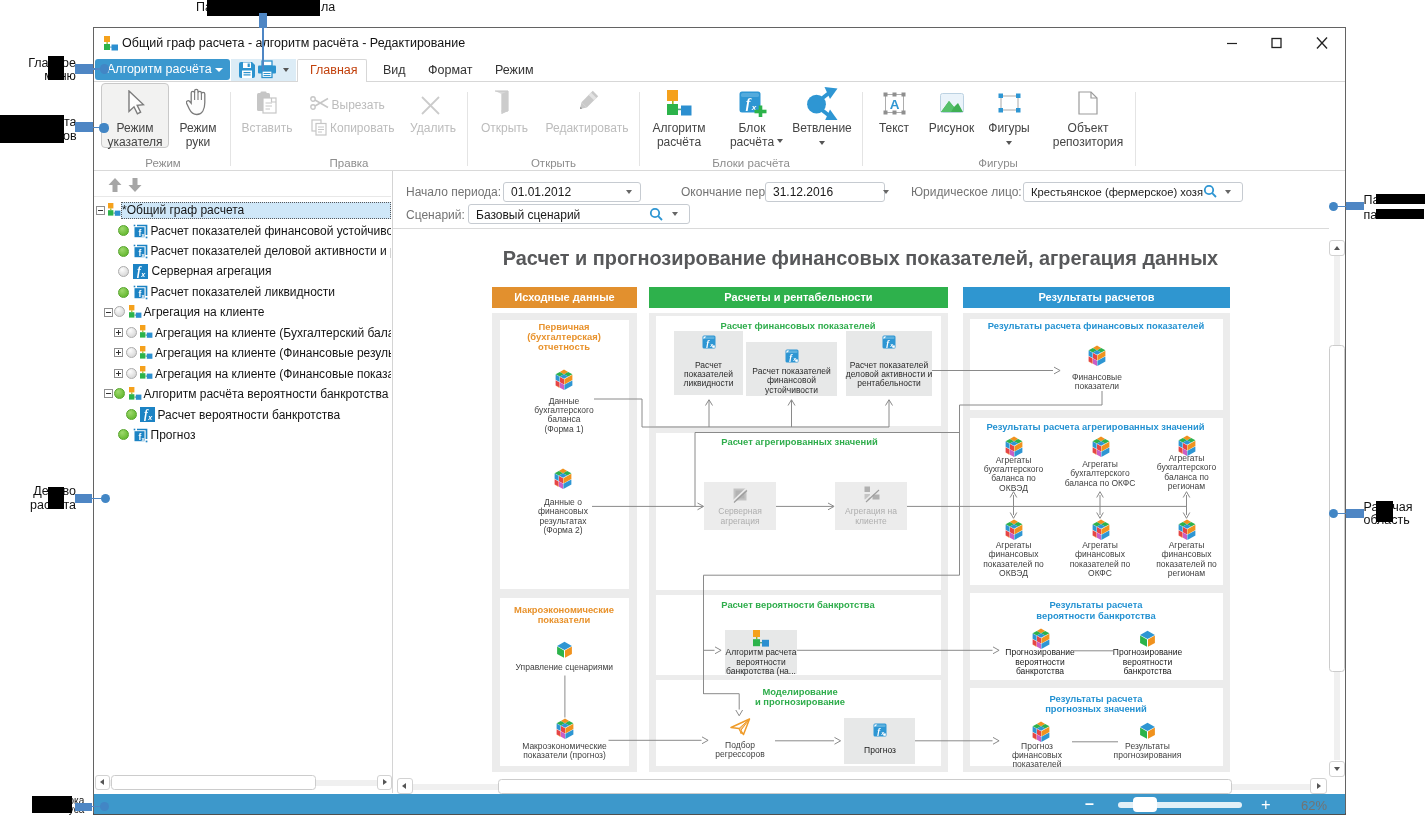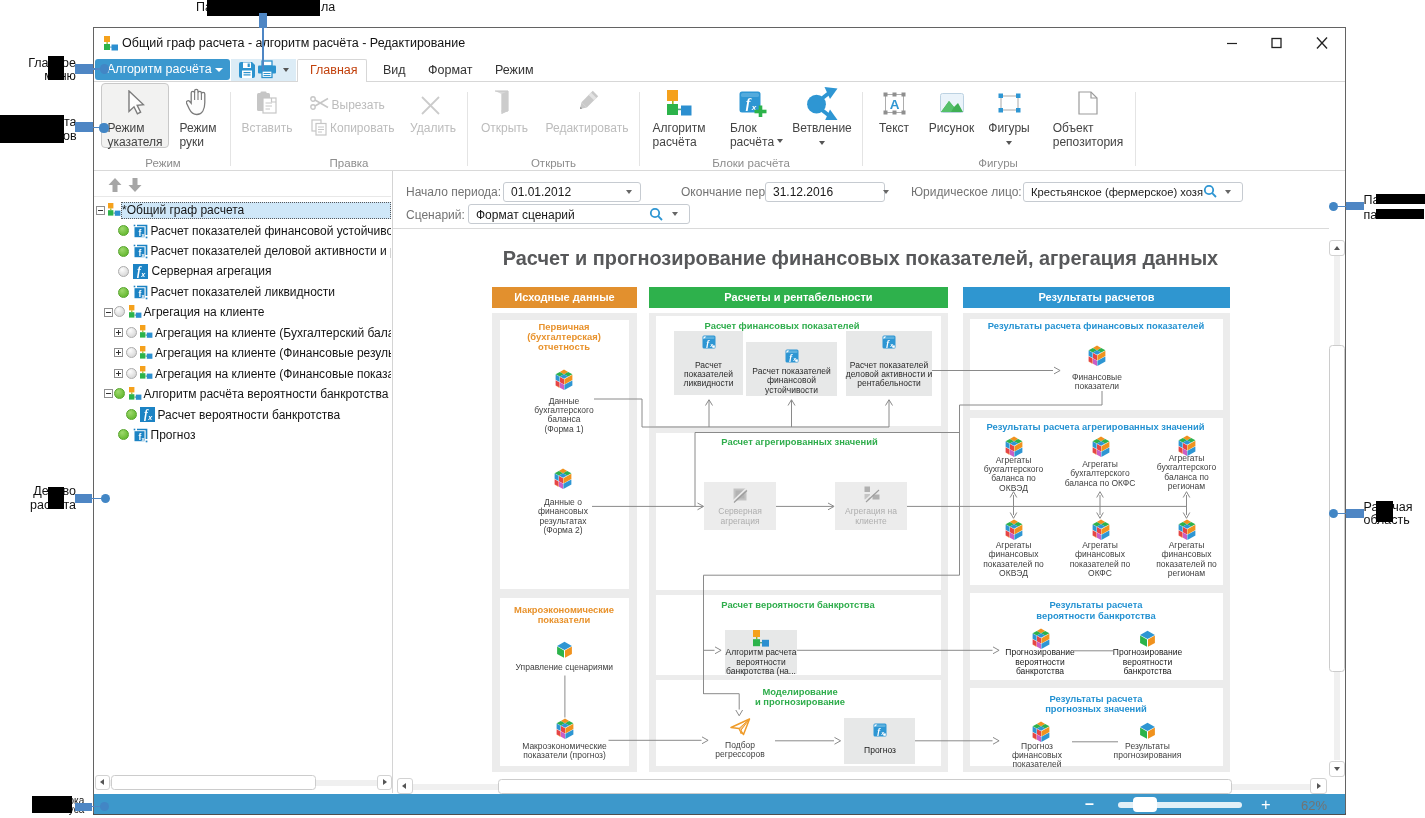--- a/index.html
+++ b/index.html
@@ -4,21 +4,21 @@
 *{margin:0;padding:0;box-sizing:border-box}
 html,body{width:1425px;height:818px;overflow:hidden}
 body{position:relative;font-family:"Liberation Sans",sans-serif;background:#fff;color:#1a1a1a}
 .a{position:absolute}
 .ann-t{position:absolute;font-size:12.5px;color:#111;white-space:nowrap}
 .bb{position:absolute;background:#000}
 .thick{position:absolute;background:#4e86c4}
 .dot{position:absolute;background:#4286c5;border-radius:50%}
 .aline{position:absolute;background:#4e86c4}
 .grp{position:absolute;font-size:11.5px;color:#8d8d8d;white-space:nowrap;transform:translateX(-50%)}
-.rlbl{position:absolute;font-size:12px;color:#444;line-height:13.5px;text-align:left;transform:translateX(-50%);white-space:nowrap}
+.rlbl{position:absolute;font-size:12px;color:#444;line-height:13.5px;text-align:center;transform:translateX(-50%);white-space:nowrap}
 .rlbl.dis{color:#bcbcbc}
 .sep{position:absolute;width:1px;background:#e4e4e4;top:92px;height:74px}
 .trow{position:absolute;font-size:12px;color:#151515;white-space:nowrap}
 .ft{position:absolute;font-size:8.5px;line-height:9.35px;color:#3f3f3f;text-align:center;transform:translateX(-50%);white-space:nowrap}
 .ft.gy{color:#aeaeae}
 .pt{position:absolute;font-size:9.4px;line-height:10.3px;font-weight:bold;text-align:center;transform:translateX(-50%);white-space:nowrap}
 .gtitle{color:#2fad4c}.btitle{color:#2492d2}.otitle{color:#e8922c}
 .panel{position:absolute;background:#ececec}
 .pin{position:absolute;background:#fff}
 .blk{position:absolute;background:#e7e8e8}
@@ -393,21 +393,21 @@
 <div class="cmb" style="left:1023px;top:181.5px;width:220px">
     <span style="max-width:172px;overflow:hidden;font-size:11.2px;top:3.5px">Крестьянское (фермерское) хозяйство</span>
   </div>
 <svg class="a" style="left:1203px;top:184px" width="15" height="15" viewBox="0 0 15 15">
     <circle cx="6" cy="6" r="4.2" fill="none" stroke="#2e96d3" stroke-width="1.8"></circle>
     <line x1="9.2" y1="9.2" x2="13" y2="13" stroke="#2e96d3" stroke-width="1.8"></line>
   </svg>
 <div class="car" style="left:1225px;top:189.5px"></div>
 <div class="plbl" style="left:406px;top:207.5px">Сценарий:</div>
 <div class="cmb" style="left:468px;top:204px;width:222px">
-    <span>Формат сценарий</span>
+    <span>Базовый сценарий</span>
   </div>
 <svg class="a" style="left:649px;top:206.5px" width="15" height="15" viewBox="0 0 15 15">
     <circle cx="6" cy="6" r="4.2" fill="none" stroke="#2e96d3" stroke-width="1.8"></circle>
     <line x1="9.2" y1="9.2" x2="13" y2="13" stroke="#2e96d3" stroke-width="1.8"></line>
   </svg>
 <div class="car" style="left:672px;top:212px"></div>
 <div class="a" style="left:393px;top:228px;width:936px;height:1px;background:#dadada"></div>
 
 <div class="sb-tr" style="left:1333.5px;top:253px;width:6px;height:507px"></div>
 <div class="sb-btn" style="left:1329px;top:239.5px;width:15.5px;height:16px"></div>
@@ -469,21 +469,21 @@
 <div class="panel" style="left:963px;top:313px;width:267px;height:459px"></div>
 <div class="pin" style="left:970px;top:319px;width:253px;height:91.3px"></div>
 <div class="pin" style="left:970px;top:417.5px;width:253px;height:167px"></div>
 <div class="pin" style="left:970px;top:593px;width:253px;height:86.5px"></div>
 <div class="pin" style="left:970px;top:687.5px;width:253px;height:78px"></div>
 
 <div class="a" style="left:860.5px;top:246.5px;transform:translateX(-50%);font-size:19.9px;font-weight:bold;color:#57585a;white-space:nowrap">Расчет и прогнозирование финансовых показателей, агрегация данных</div>
 
 <div class="pt otitle" style="left:564px;top:321.5px">Первичная<br>(бухгалтерская)<br>отчетность</div>
 <div class="pt otitle" style="left:564px;top:604.7px">Макроэкономические<br>показатели</div>
-<div class="pt gtitle" style="left:782px;top:321px">Расчет финансовых показателей</div>
+<div class="pt gtitle" style="left:798px;top:321px">Расчет финансовых показателей</div>
 <div class="pt gtitle" style="left:799.5px;top:436.5px">Расчет агрегированных значений</div>
 <div class="pt gtitle" style="left:798px;top:600.3px">Расчет вероятности банкротства</div>
 <div class="pt gtitle" style="left:800px;top:686.5px">Моделирование<br>и прогнозирование</div>
 <div class="pt btitle" style="left:1096px;top:321px">Результаты расчета финансовых показателей</div>
 <div class="pt btitle" style="left:1095.5px;top:422.3px">Результаты расчета агрегированных значений</div>
 <div class="pt btitle" style="left:1096px;top:600.3px">Результаты расчета<br>вероятности банкротства</div>
 <div class="pt btitle" style="left:1096px;top:693.5px">Результаты расчета<br>прогнозных значений</div>
 
 <svg class="a" style="left:393px;top:229px" width="936" height="546" viewBox="0 0 936 546" fill="none" stroke="#8a8a8a" stroke-width="1">
  <path d="M201,170 H249 V198 H496"></path>

